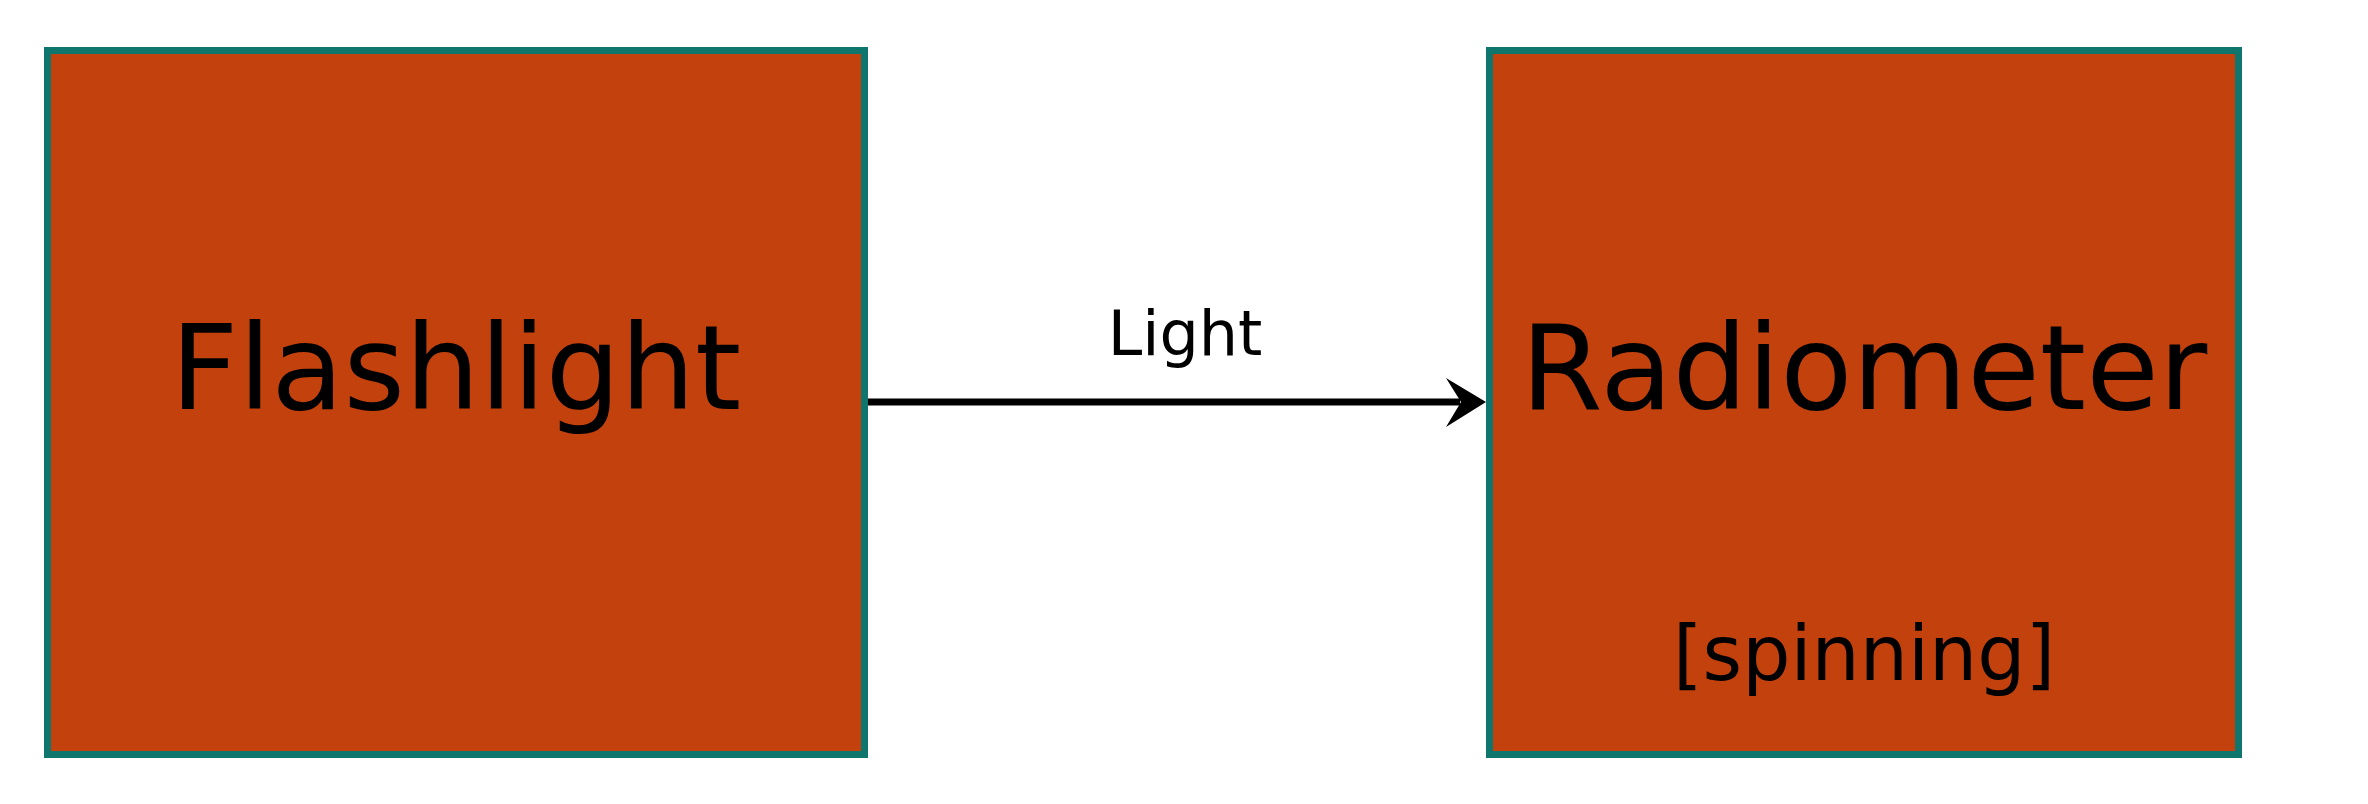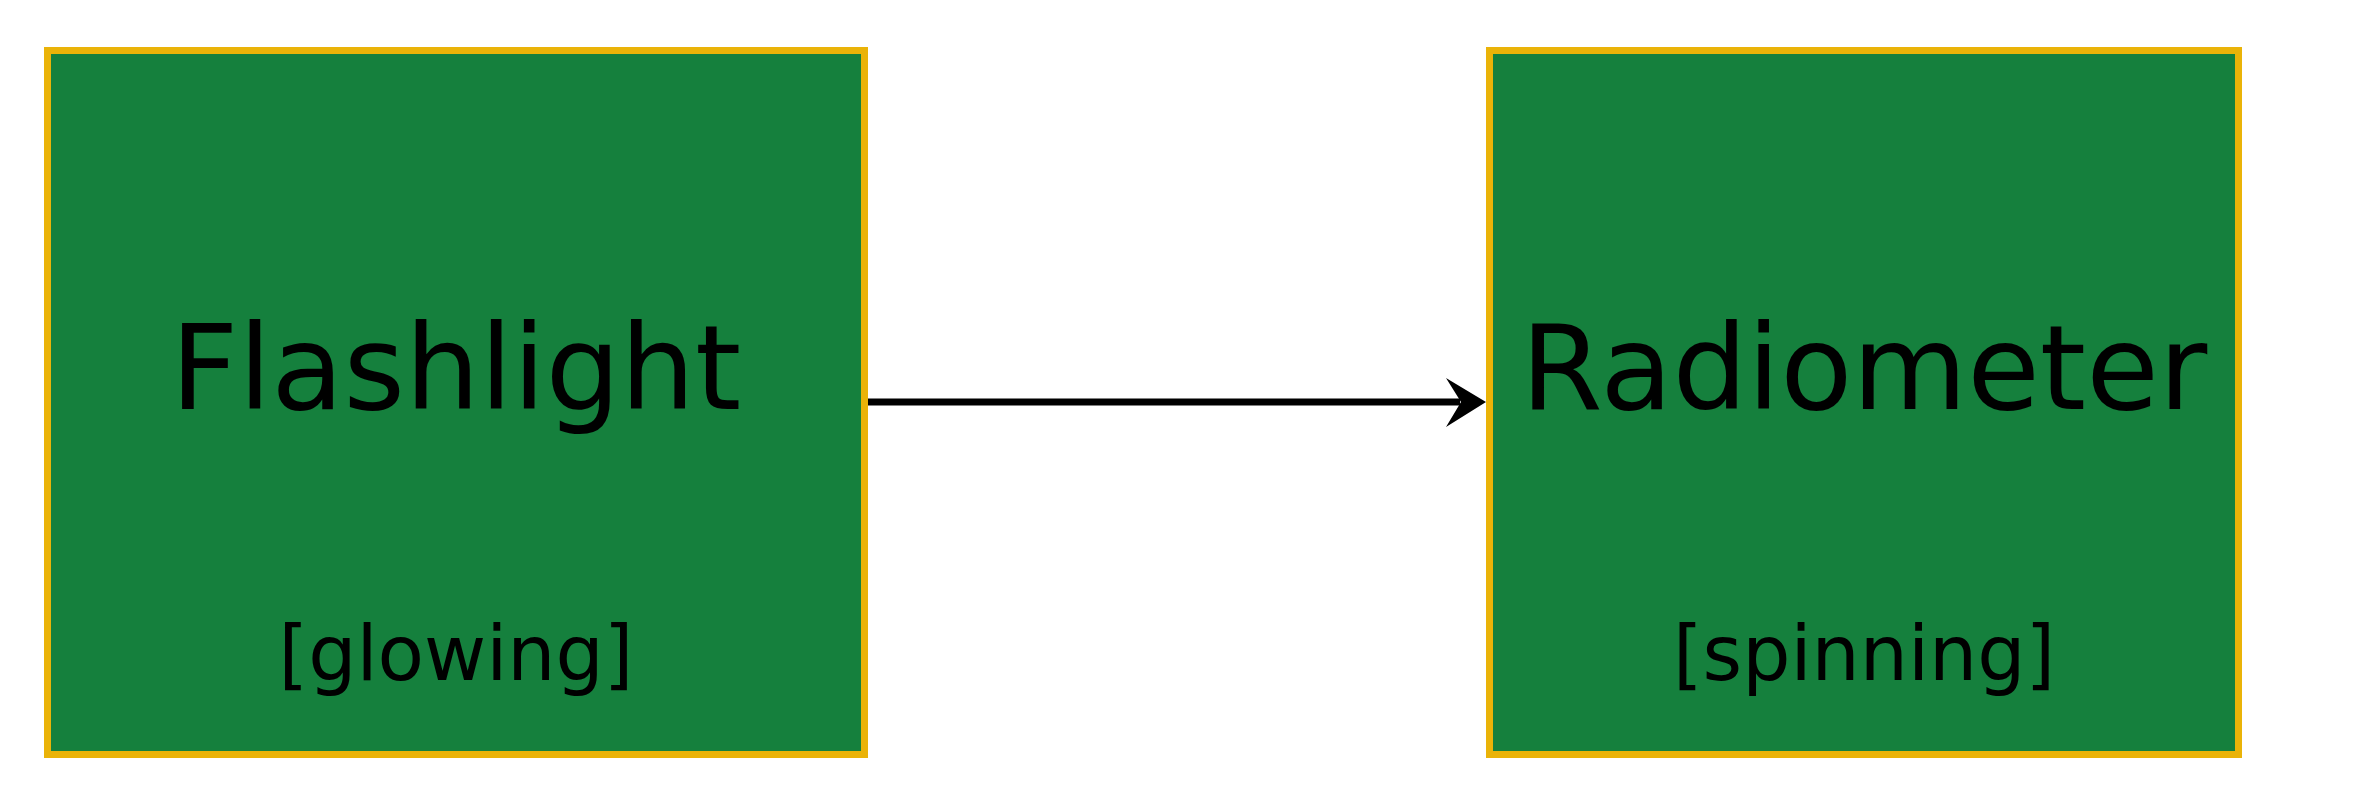--- a/index.html
+++ b/index.html
@@ -16,22 +16,22 @@
     width: 2368px;
     height: 804px;
     background: #ffffff;
     overflow: hidden;
   }
 
   
   .node {
     position: absolute;
     box-sizing: border-box;
-    background: #15803d;
-    border: 7px solid #eab308;
+    background: #c2410c;
+    border: 7px solid #0f766e;
   }
   #node-flashlight {
     left: 44px;
     top: 47px;
     width: 824px;
     height: 711px;
   }
   #node-radiometer {
     left: 1486px;
     top: 47px;
@@ -97,31 +97,31 @@
     white-space: nowrap;
   }
 </style>
 </head>
 <body>
 
 <div id="canvas">
 
   <div id="node-flashlight" class="node">
     <div class="node-title">Flashlight</div>
-    <div class="node-state">[glowing]</div>
   </div>
 
   <div id="edge-light">
     <svg viewBox="0 0 640 90" xmlns="http://www.w3.org/2000/svg">
 
       <line x1="8" y1="42" x2="600" y2="42" stroke="#000000" stroke-width="7"></line>
 
       <path d="M 626 42 L 586 18 L 601 42 L 586 67 Z" fill="#000000"></path>
     </svg>
   </div>
 
+  <div id="edge-label-light">Light</div>
 
   <div id="node-radiometer" class="node">
     <div class="node-title">Radiometer</div>
     <div class="node-state">[spinning]</div>
   </div>
 
 </div>
 
 </body></html>

